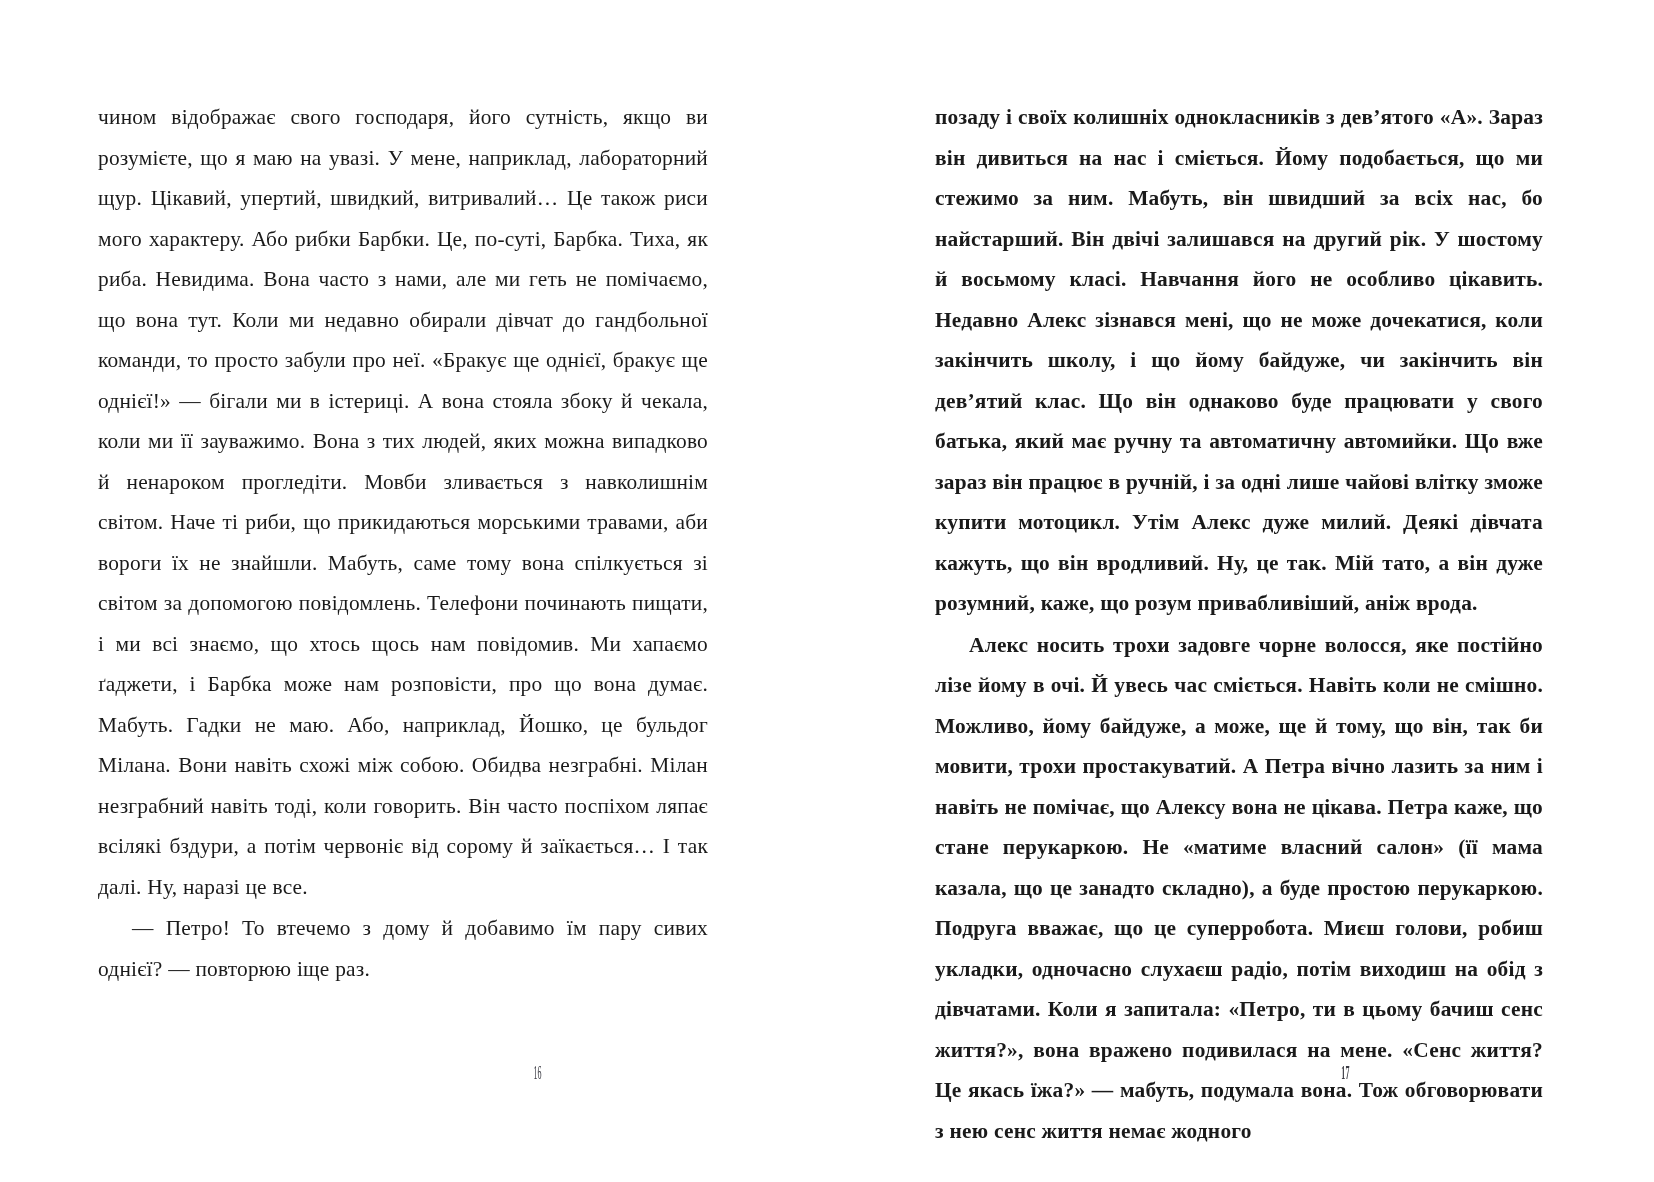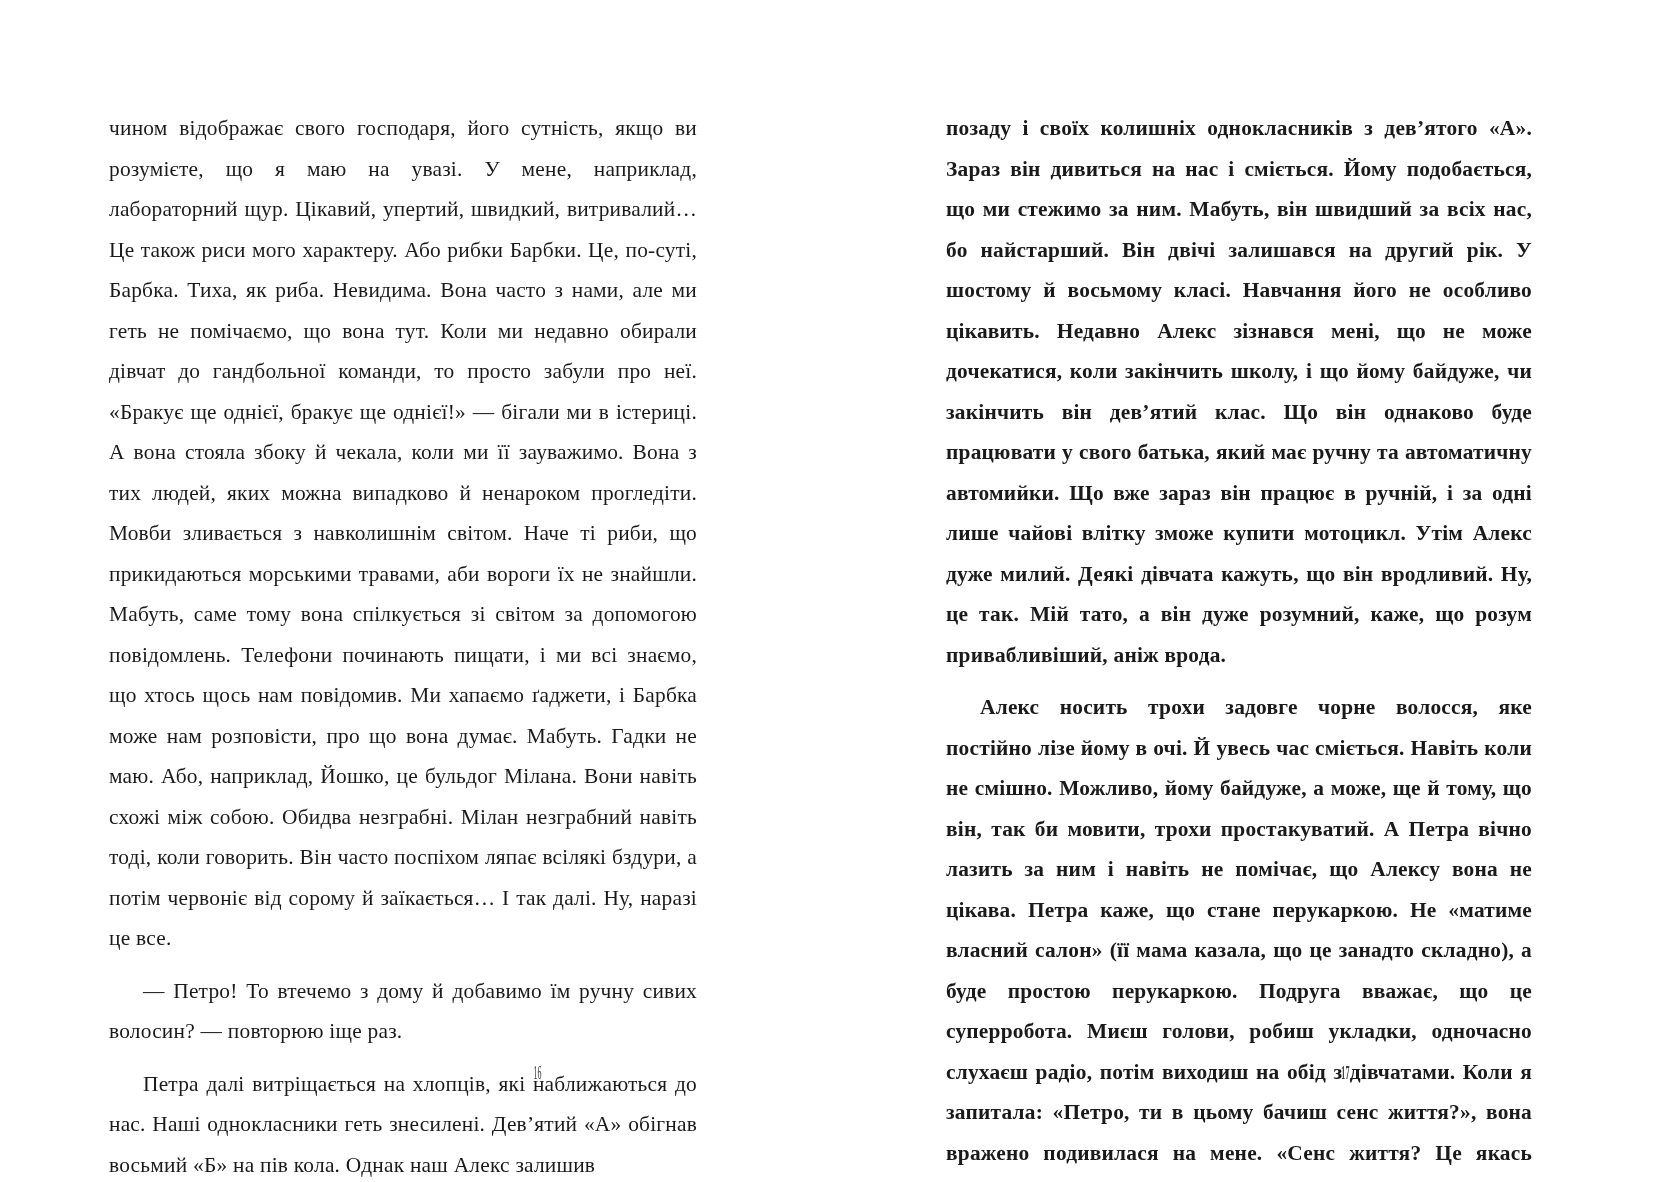--- a/index.html
+++ b/index.html
@@ -42,21 +42,21 @@
     width: 100%;
     text-align: justify;
     text-align-last: left;
     font-size: 21.4px;
     line-height: 40.5px;
     letter-spacing: 0.01em;
     word-spacing: 0.005em;
     -webkit-font-smoothing: antialiased;
   }
   .textblock p {
-    margin: 12px;
+    margin: 1px;
     text-indent: 0;
   }
   .textblock p.indent {
     text-indent: 34px;
   }
   .folio {
     position: absolute;
     bottom: 98px;
     width: 100%;
     left: 0;
@@ -72,22 +72,21 @@
 </style>
 </head>
 <body>
 
 <div class="page">
   <div class="spread">
 
     <div class="leaf leaf-left">
       <div class="textblock">
         <p>чином відображає свого господаря, його сутність, якщо ви розумієте, що я маю на увазі. У мене, наприклад, лабораторний щур. Цікавий, упертий, швидкий, витривалий… Це також риси мого характеру. Або рибки Барбки. Це, по-суті, Барбка. Тиха, як риба. Невидима. Вона часто з нами, але ми геть не помічаємо, що вона тут. Коли ми недавно обирали дівчат до гандбольної команди, то просто забули про неї. «Бракує ще однієї, бракує ще однієї!» — бігали ми в істериці. А вона стояла збоку й чекала, коли ми її зауважимо. Вона з тих людей, яких можна випадково й ненароком прогледіти. Мовби зливається з навколишнім світом. Наче ті риби, що прикидаються морськими травами, аби вороги їх не знайшли. Мабуть, саме тому вона спілкується зі світом за допомогою повідомлень. Телефони починають пищати, і ми всі знаємо, що хтось щось нам повідомив. Ми хапаємо ґаджети, і Барбка може нам розповісти, про що вона думає. Мабуть. Гадки не маю. Або, наприклад, Йошко, це бульдог Мілана. Вони навіть схожі між собою. Обидва незграбні. Мілан незграбний навіть тоді, коли говорить. Він часто поспіхом ляпає всілякі бздури, а потім червоніє від сорому й заїкається… І так далі. Ну, наразі це все.</p>
-        <p class="indent">— Петро! То втечемо з дому й добавимо їм ручну сивих волосин? — повторюю іще раз.</p>
-        <p class="indent">Петра далі витріщається на хлопців, які наближаються до нас. Наші однокласники геть знесилені. Дев’ятий «А» обігнав восьмий «Б» на пів кола. Однак наш Алекс залишив</p>
+        <p class="indent">— Петро! То втечемо з дому й добавимо їм пару сивих однієї? — повторюю іще раз.</p>
       </div>
       <div class="folio folio-left">16</div>
     </div>
 
     <div class="leaf leaf-right">
       <div class="textblock">
         <p>позаду і своїх колишніх однокласників з дев’ятого «А». Зараз він дивиться на нас і сміється. Йому подобається, що ми стежимо за ним. Мабуть, він швидший за всіх нас, бо найстарший. Він двічі залишався на другий рік. У шостому й восьмому класі. Навчання його не особливо цікавить. Недавно Алекс зізнався мені, що не може дочекатися, коли закінчить школу, і що йому байдуже, чи закінчить він дев’ятий клас. Що він однаково буде працювати у свого батька, який має ручну та автоматичну автомийки. Що вже зараз він працює в ручній, і за одні лише чайові влітку зможе купити мотоцикл. Утім Алекс дуже милий. Деякі дівчата кажуть, що він вродливий. Ну, це так. Мій тато, а він дуже розумний, каже, що розум привабливіший, аніж врода.</p>
         <p class="indent">Алекс носить трохи задовге чорне волосся, яке постійно лізе йому в очі. Й увесь час сміється. Навіть коли не смішно. Можливо, йому байдуже, а може, ще й тому, що він, так би мовити, трохи простакуватий. А Петра вічно лазить за ним і навіть не помічає, що Алексу вона не цікава. Петра каже, що стане перукаркою. Не «матиме власний салон» (її мама казала, що це занадто складно), а буде простою перукаркою. Подруга вважає, що це суперробота.  Миєш голови, робиш укладки, одночасно слухаєш радіо, потім виходиш на обід з дівчатами. Коли я запитала: «Петро, ти в цьому бачиш сенс життя?», вона вражено подивилася на мене. «Сенс життя? Це якась їжа?» — мабуть, подумала вона. Тож обговорювати з нею сенс життя немає жодного</p>
       </div>
       <div class="folio folio-right">17</div>

